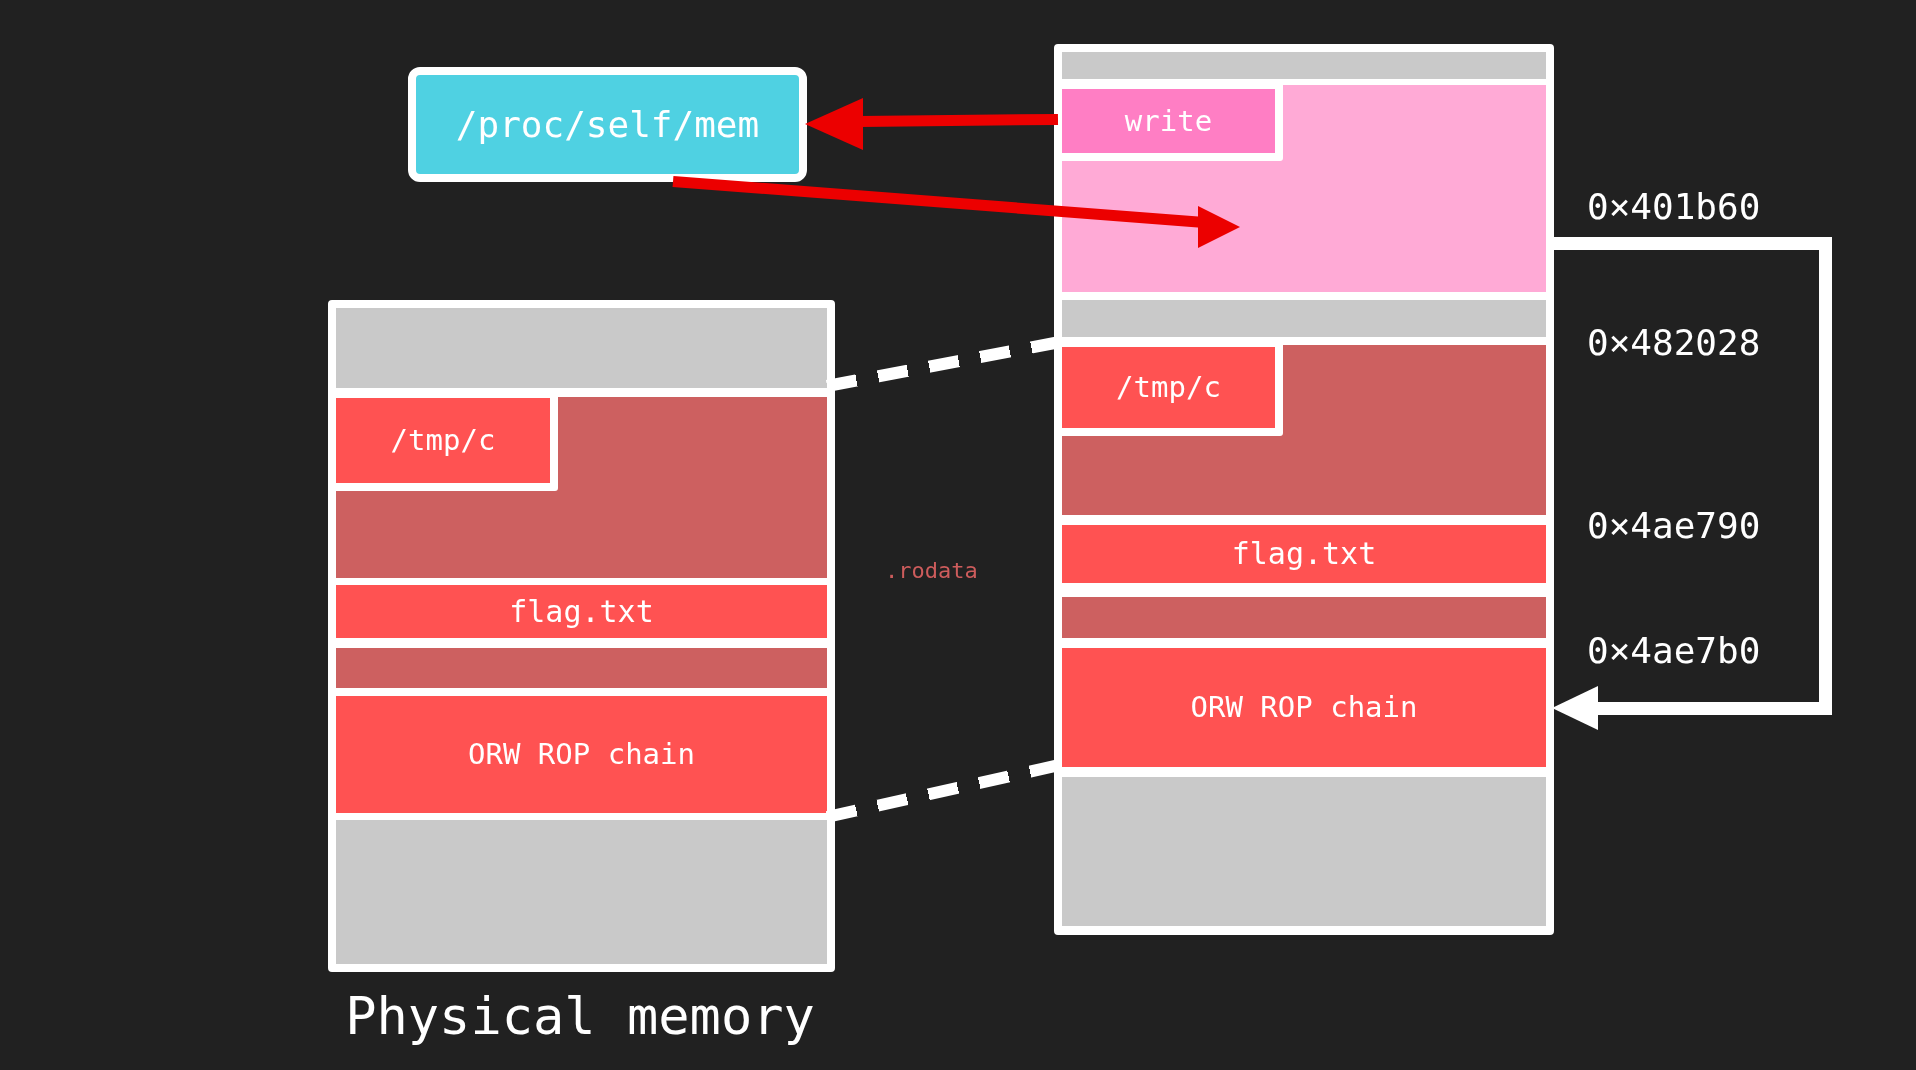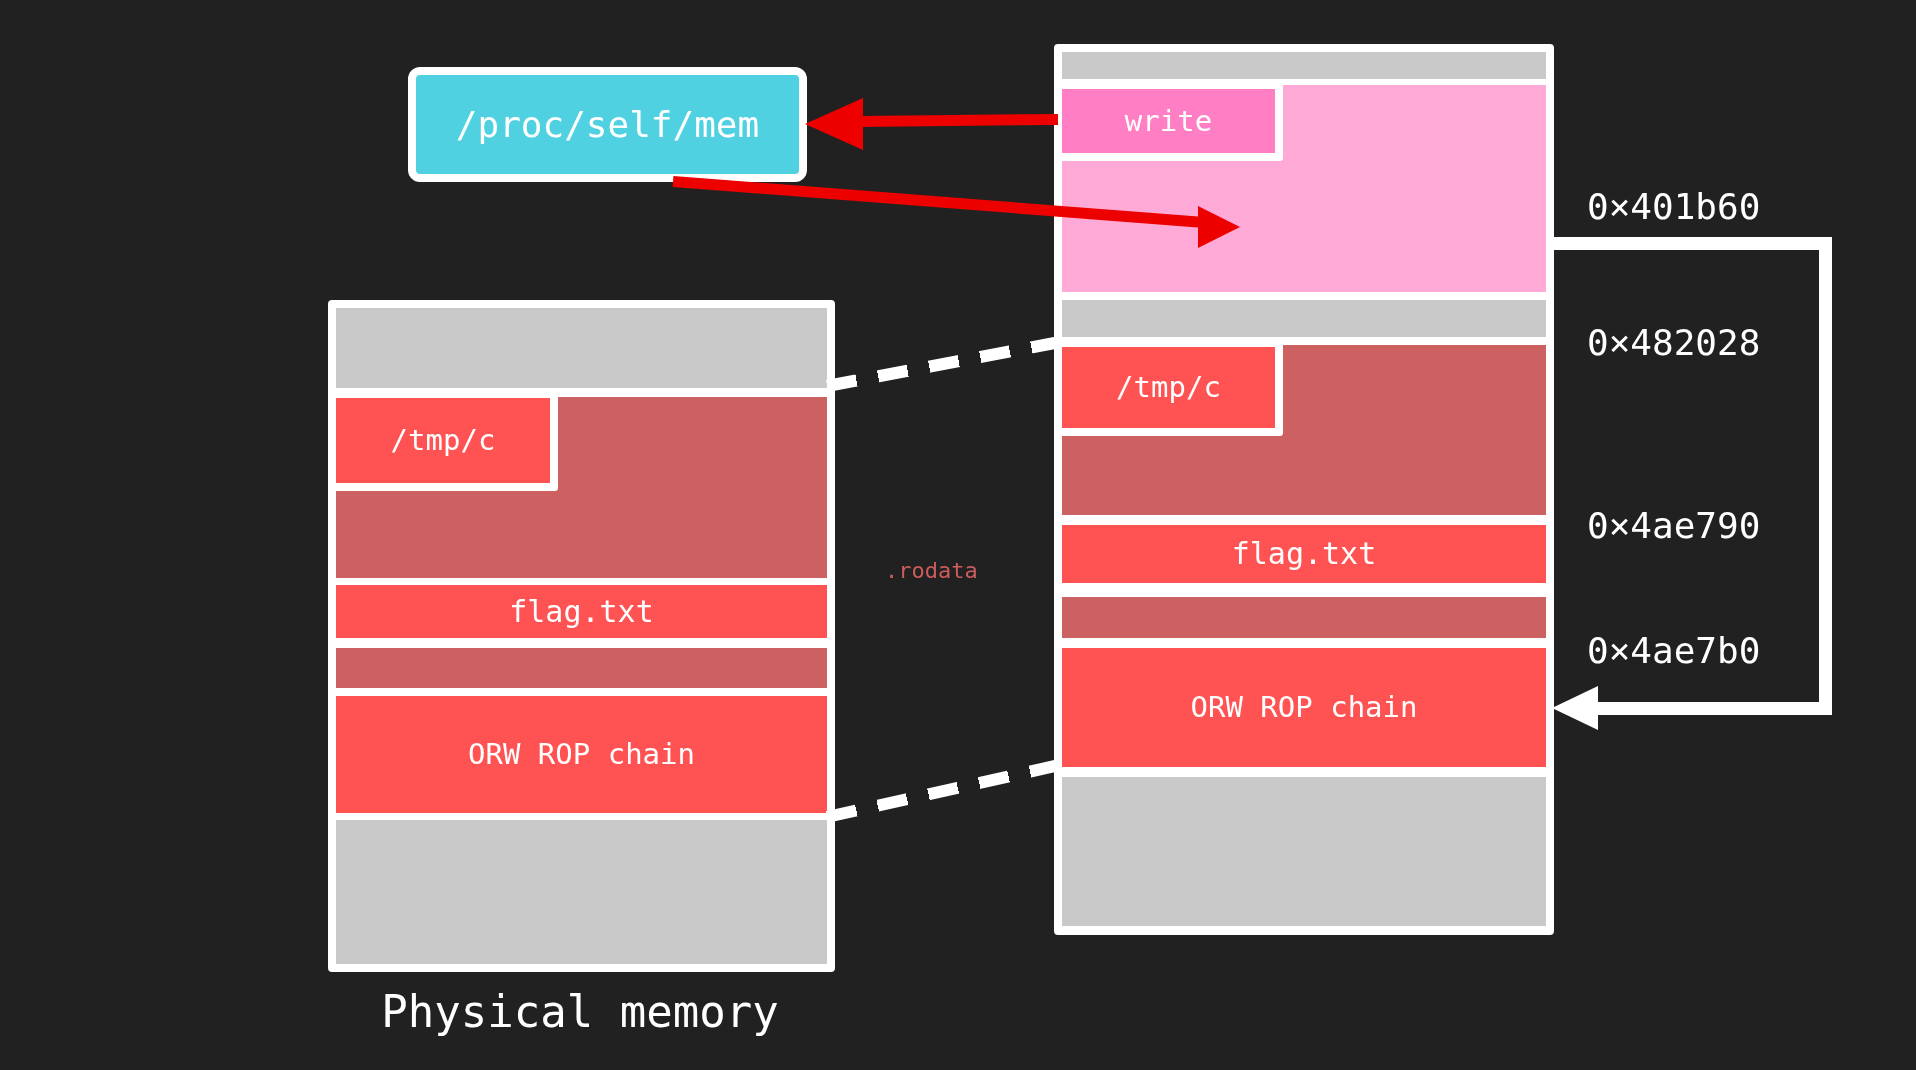--- a/index.html
+++ b/index.html
@@ -39,21 +39,21 @@
   .label-36{font-size:29px;line-height:1;}
   .label-30{font-size:30px;line-height:1;}
   .addr{
     position:absolute;height:38px;display:flex;align-items:center;
     font-size:36px;color:var(--white);white-space:nowrap;
   }
   .addr-left{left:48px;width:260px;justify-content:flex-end;}
   .addr-right{left:1587px;}
   .caption{
     position:absolute;top:990px;transform:translateX(-50%);
-    font-size:44px;line-height:1;color:var(--white);white-space:nowrap;
+    font-size:52px;line-height:1;color:var(--white);white-space:nowrap;
   }
   .rodata{
     position:absolute;left:885px;top:560px;font-size:22px;line-height:1;
     color:var(--rodata-text);
   }
   .dashed-line{
     position:absolute;height:12px;
     background:repeating-linear-gradient(90deg,var(--white) 0 30px,transparent 30px 52px);
     transform-origin:left center;
   }

